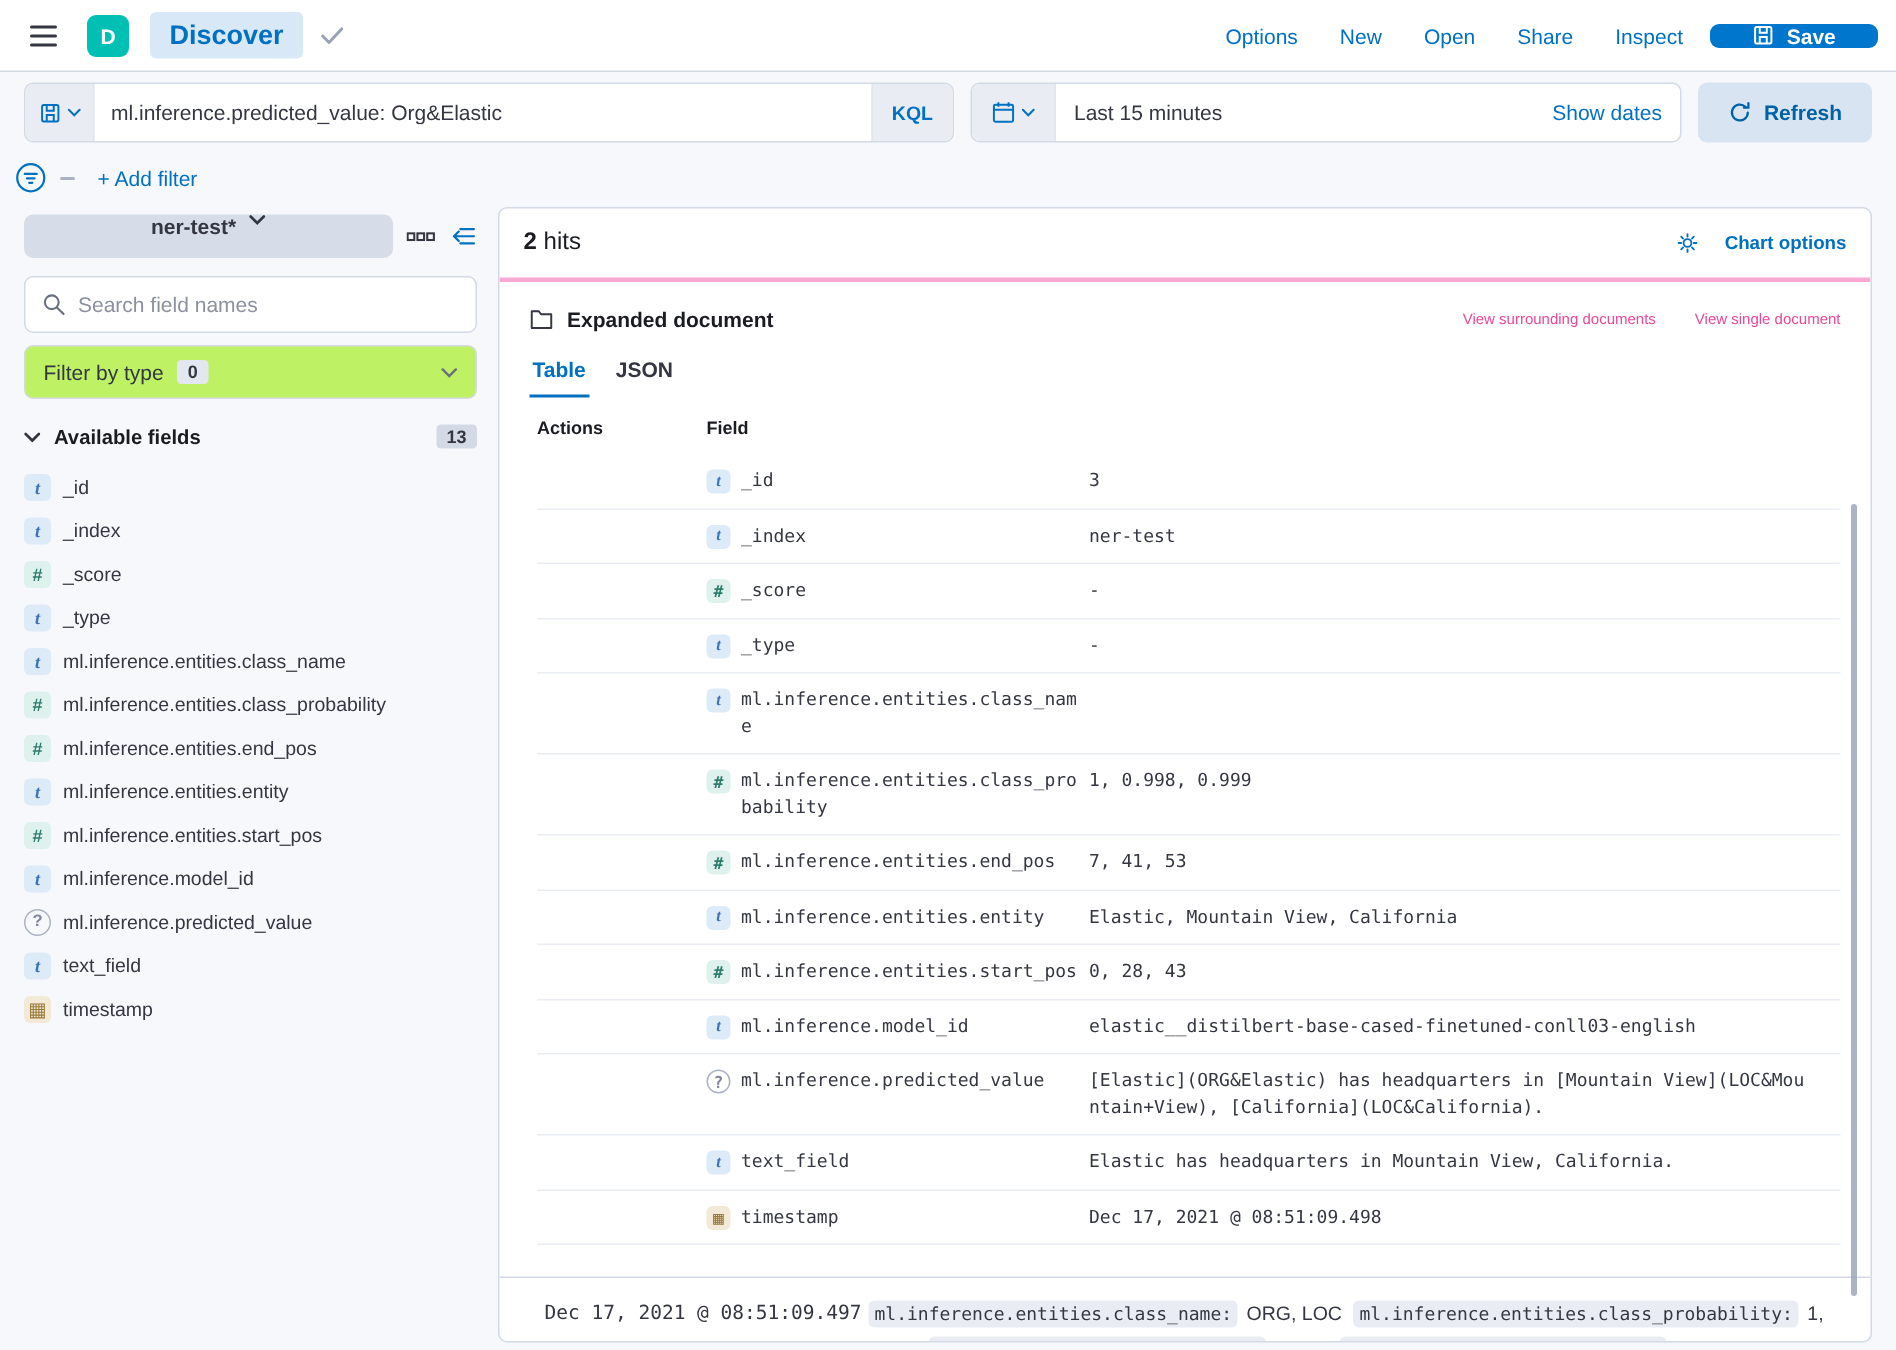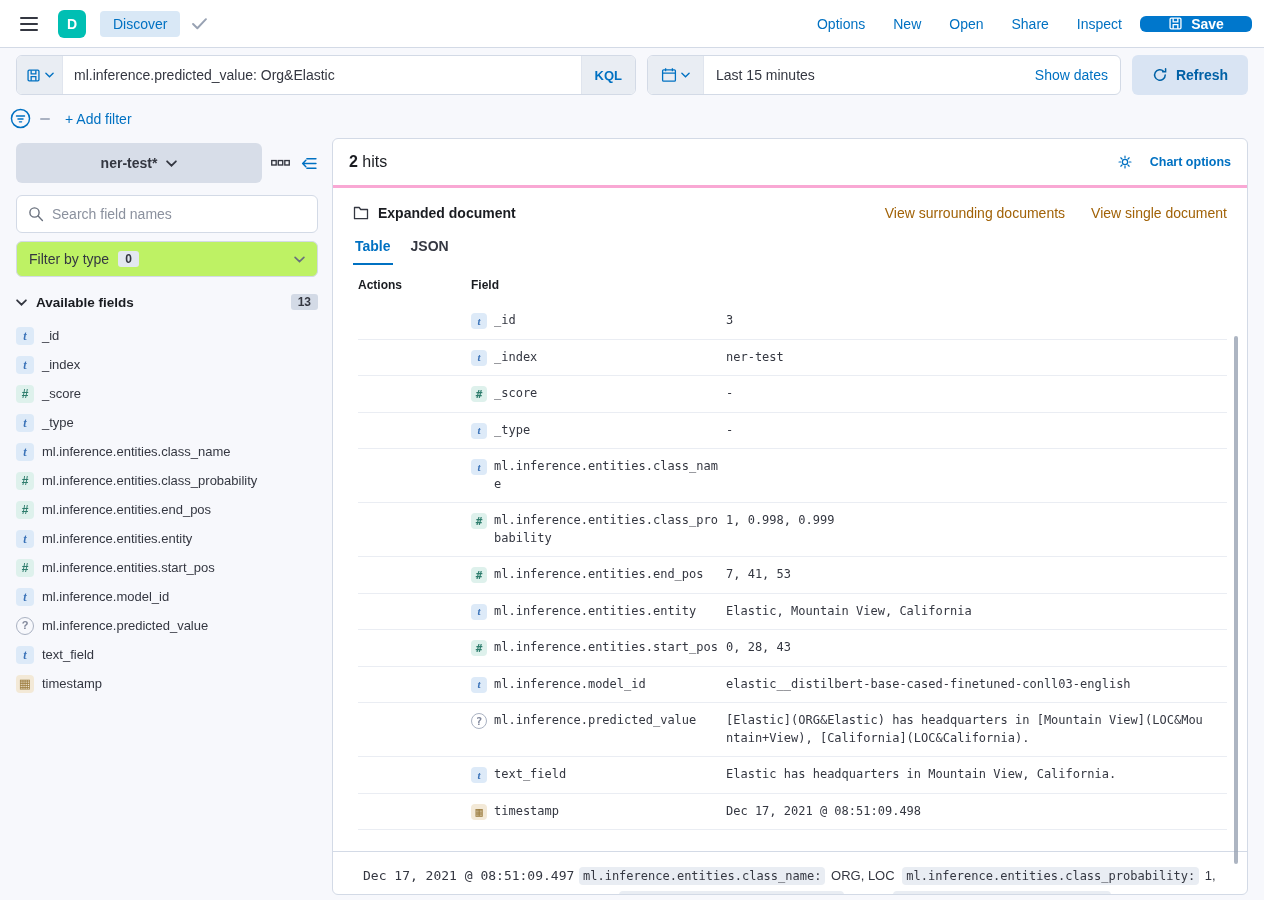--- a/index.html
+++ b/index.html
@@ -9,22 +9,22 @@
   ul { list-style:none; }
 
   
   .topbar { display:flex; align-items:center; height:48px; padding:0 12px;
     background:#fff; border-bottom:1px solid #d3dae6; }
   .hamburger { width:26px; height:24px; display:flex; flex-direction:column;
     justify-content:center; gap:4px; margin-left:4px; cursor:pointer; }
   .hamburger span { display:block; width:18px; height:2px; background:#343741; border-radius:1px; margin:0 auto; }
   .logo { width:28px; height:28px; border-radius:6px; background:#00bfb3; color:#fff;
     font-weight:700; font-size:14px; display:flex; align-items:center; justify-content:center; margin-left:16px; }
-  .crumb { margin-left:14px; background:#d9e8f6; color:#0071c2; font-weight:400;
-    font-size:14px; padding:5px 13px; border-radius:4px; cursor:pointer; }
+  .crumb { margin-left:14px; background:#d9e8f6; color:#0071c2; font-weight:700;
+    font-size:18px; padding:5px 13px; border-radius:4px; cursor:pointer; }
   .crumb-check { margin-left:12px; display:flex; align-items:center; }
   .topnav { margin-left:auto; display:flex; align-items:center; gap:28px; }
   .topnav a { color:#0071c2; font-size:14px; font-weight:500; }
   .save-btn { margin-left:18px; background:#0077cc; color:#fff; height:16px; min-width:112px;
     border:none; border-radius:6px; display:flex; align-items:center; justify-content:center;
     gap:8px; font-size:14px; font-weight:600; cursor:pointer; font-family:inherit; }
 
   
   .querybar { display:flex; gap:11px; padding:7px 16px 0; }
   .qinput, .timepicker { height:40px; background:#fff; border:1px solid #d3dae6;
@@ -48,22 +48,22 @@
   .filterbar { display:flex; align-items:center; gap:9px; padding:10px 16px 0 10px; height:37px; }
   .filter-dash { width:10px; height:2px; background:#aab2c2; border-radius:1px; }
   .add-filter { color:#0071c2; font-size:14px; font-weight:500; margin-left:6px; }
 
   
   .workspace { display:flex; margin-top:6px; height:757px; }
 
   
   .sidebar { width:332px; flex:none; padding:0 14px 0 16px; }
   .idx-row { display:flex; align-items:center; margin-top:5px; }
-  .idx-btn { width:254px; height:40px; background:#d7dde8; border:none; border-radius:6px;
-    display:flex; align-items:center; justify-content:center; gap:9px; font-size:14px;
+  .idx-btn { width:254px; height:29px; background:#d7dde8; border:none; border-radius:6px;
+    display:flex; align-items:flex-start; justify-content:center; gap:9px; font-size:14px;
     font-weight:700; color:#343741; cursor:pointer; font-family:inherit; }
   .icon-btn { display:flex; align-items:center; justify-content:center; cursor:pointer; background:none; border:none; }
   .boxes-btn { margin-left:9px; }
   .collapse-btn { margin-left:9px; }
   .search-box { margin-top:12px; height:38px; background:#fff; border:1px solid #d3dae6;
     border-radius:6px; display:flex; align-items:center; gap:8px; padding:0 11px; }
   .search-box input { border:none; outline:none; flex:1; font-size:14px; font-family:inherit; color:#343741; }
   .search-box input::placeholder { color:#8b919e; }
   .type-filter { margin-top:8px; height:36px; background:#bef264; border:1px solid #d3dae6;
     border-radius:6px; display:flex; align-items:center; padding:0 12px; font-size:14px;
@@ -98,21 +98,21 @@
   .hits-bar { display:flex; align-items:center; justify-content:space-between; height:49px;
     padding:0 16px; border-bottom:3px solid #f9a8d4; }
   .hits-left { font-size:16px; color:#1a1c21; }
   .hits-count { font-weight:700; }
   .chart-opts { display:flex; align-items:center; gap:18px; color:#0071c2; font-size:12.5px; font-weight:600; }
 
   .expanded { padding:17px 20px 0; }
   .exp-header { display:flex; align-items:center; }
   .exp-title { display:flex; align-items:center; gap:9px; font-size:14px; font-weight:700; color:#1a1c21; }
   .exp-links { margin-left:auto; display:flex; gap:26px; }
-  .exp-links a { color:#a16207; font-size:14px; font-weight:500; }
+  .exp-links a { color:#ec4899; font-size:10px; font-weight:500; }
   .tabs { display:flex; gap:16px; margin-top:17px; }
   .tab { font-size:14px; font-weight:600; padding:0 2px 9px; cursor:pointer; }
   .tab.active { color:#0071c2; border-bottom:2px solid #0071c2; }
   .tab.inactive { color:#343741; }
 
   .doc-table { padding-left:5px; }
   .thead, .trow { display:grid; grid-template-columns:113px 255px 1fr; }
   .thead { font-size:12px; font-weight:700; color:#1a1c21; padding:13px 0 11px; }
   .trow { border-bottom:1px solid #eaedf3; padding:9px 0;
     font-family:"DejaVu Sans Mono",monospace; font-size:12px; line-height:17.5px; color:#343741; }

